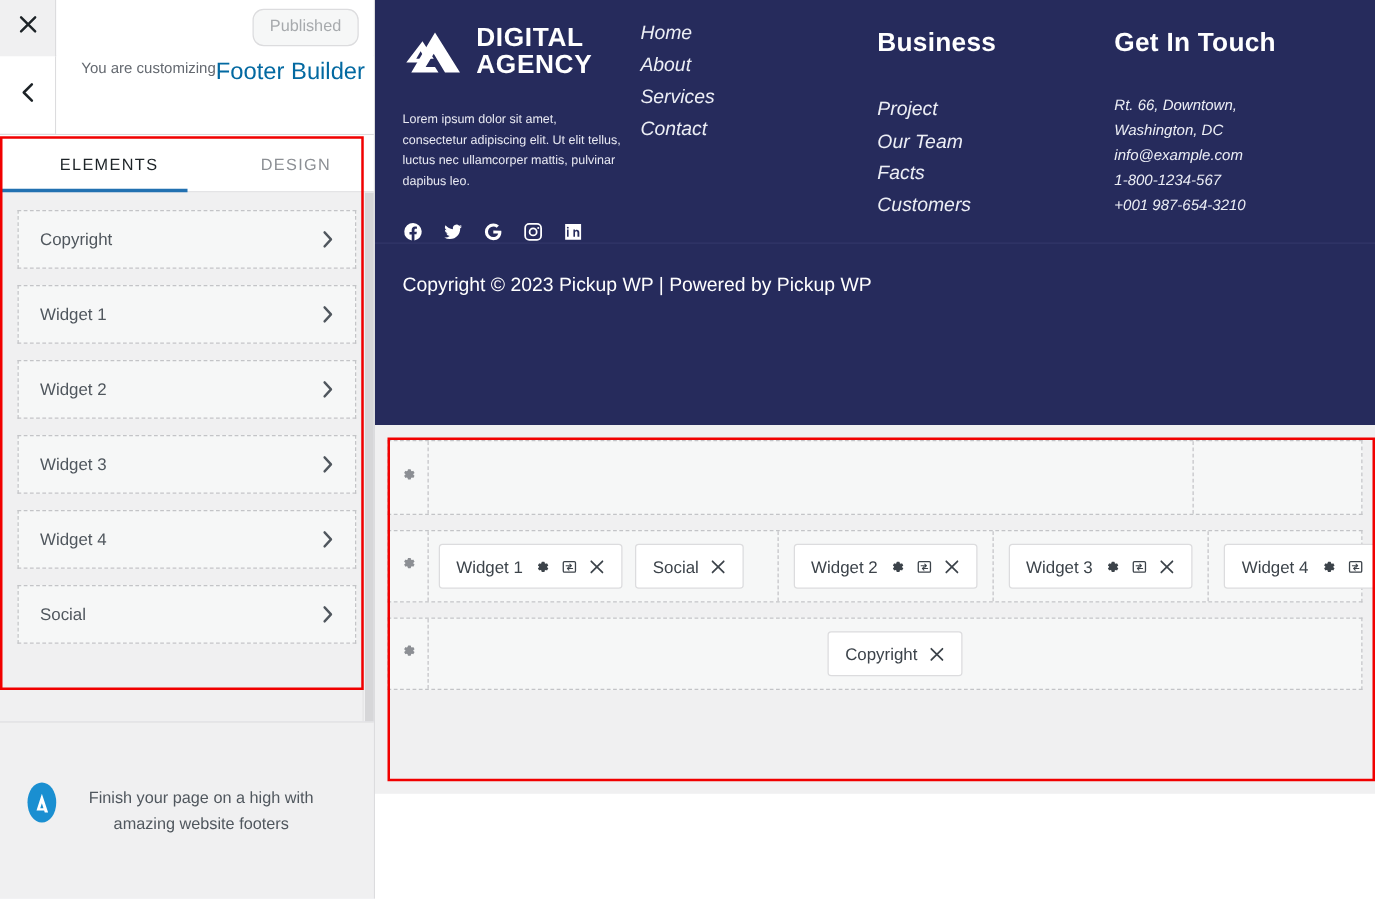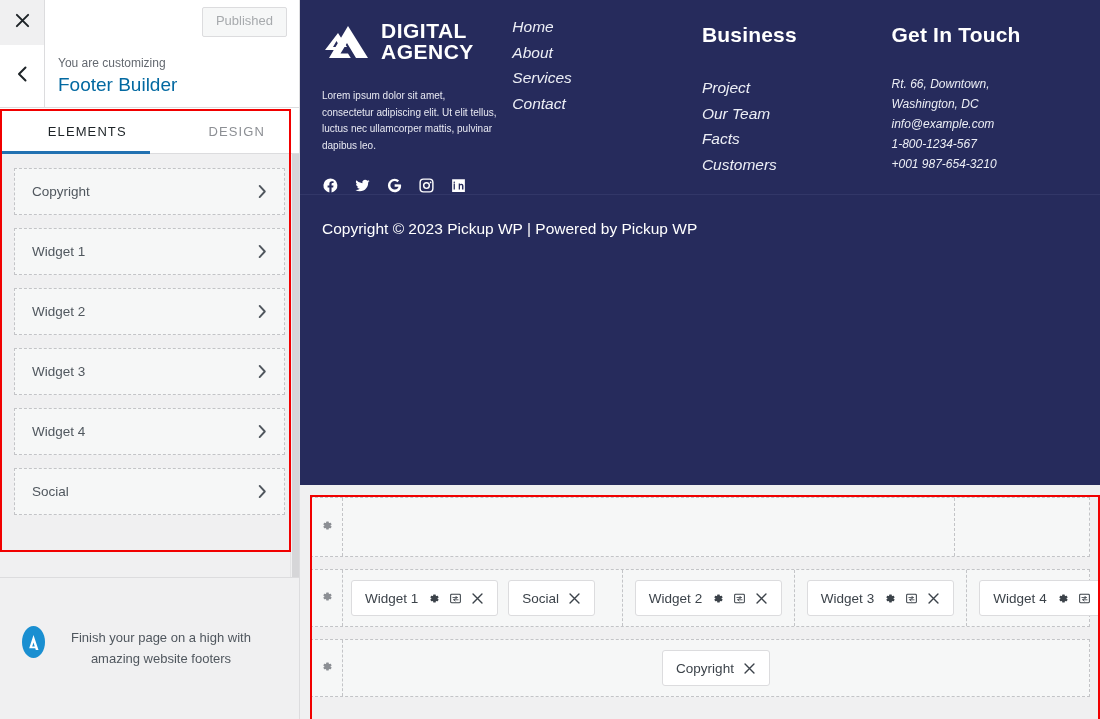--- a/index.html
+++ b/index.html
@@ -35,40 +35,40 @@
   .sb-close svg { width: 15px; height: 15px; }
   .sb-topbar-right {
     flex: 1; height: 45px; display: flex; align-items: center;
     justify-content: flex-end; padding-right: 12px;
     background: #fff;
   }
   .published-btn {
     font-size: 13px; color: #a7aaad;
     background: #f6f7f7;
     border: 1px solid #dcdcde;
-    border-radius: 2px;
+    border-radius: 9px;
     padding: 5px 13px 6px;
     line-height: 1.3;
     cursor: default;
   }
 
   .sb-header {
     height: 63px; flex: 0 0 63px;
     background: #fff;
     display: flex; align-items: stretch;
     border-bottom: 1px solid #dcdcde;
   }
   .sb-back {
     width: 45px; display: flex; align-items: center; justify-content: center;
     border-right: 1px solid #dcdcde;
     cursor: pointer;
   }
   .sb-back svg { width: 13px; height: 16px; }
   .sb-header-text {
-    flex: 1; display: flex; flex-direction: column; justify-content: center;
+    flex: 1; display: flex; flex-direction: row; justify-content: center;
     padding-left: 13px; background: #fff;
   }
   .sb-eyebrow { font-size: 12px; color: #646970; line-height: 1.5; }
   .sb-title { font-size: 19px; color: #0369a1; font-weight: 400; line-height: 1.35; }
 
   
   .sb-tabs {
     display: flex; background: #fff; height: 46px; flex: 0 0 46px;
     border-bottom: 1px solid #dcdcde;
   }
@@ -134,21 +134,21 @@
     position: absolute; border: 2px solid #f10000;
     pointer-events: none; z-index: 40;
   }
 
   
   .preview {
     flex: 1; height: 719px; position: relative;
     background: #fff; overflow: hidden;
   }
   .footer-preview {
-    background: #262b5c; height: 485px; padding: 0;
+    background: #262b5c; height: 340px; padding: 0;
     position: relative;
   }
   .footer-cols {
     display: flex; padding: 14px 0 0 22px;
   }
   .fc-brand { width: 200px; padding-right: 14px; }
   .fc-nav1 { width: 200px; }
   .fc-nav2 { width: 200px; }
   .fc-contact { width: 220px; }
 

